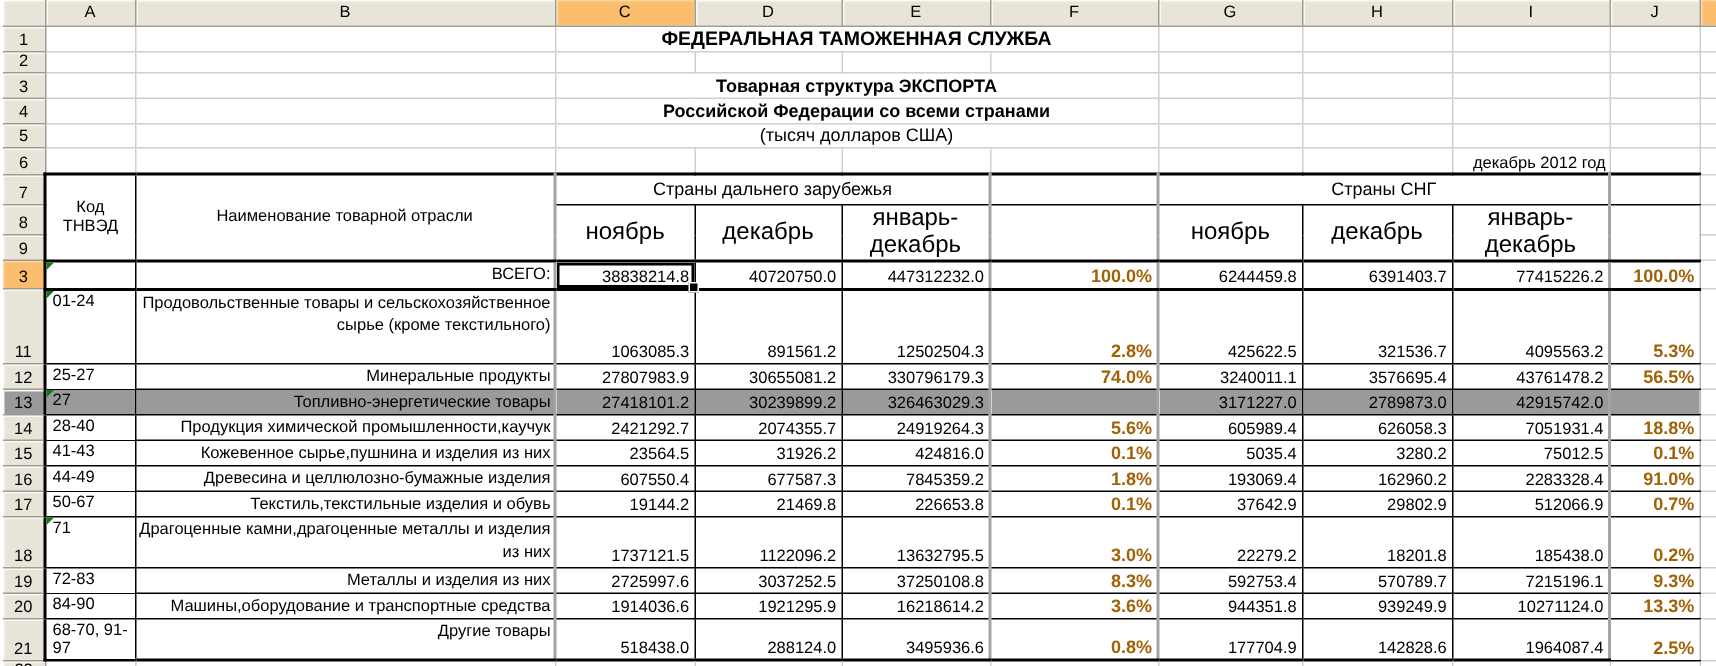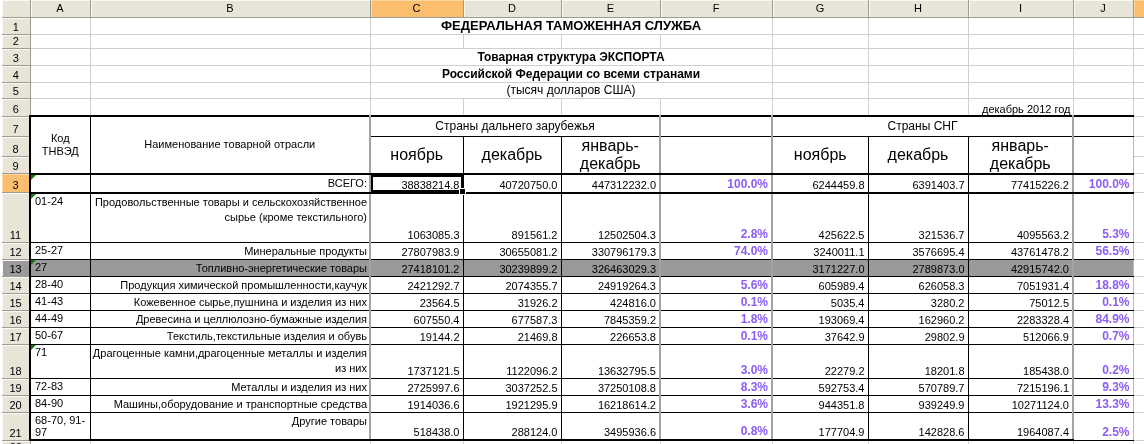--- a/index.html
+++ b/index.html
@@ -28,21 +28,21 @@
   .t3{font-size:12px;}
   .period{text-align:right;padding-right:2px;font-size:11px;vertical-align:bottom;}
   
   .hcell{text-align:center;vertical-align:middle;font-size:11px;line-height:13px;}
   .hband{text-align:center;vertical-align:middle;font-size:12px;}
   .hmon{text-align:center;vertical-align:middle;font-size:16px;}
   
   .code{text-align:left;vertical-align:top;padding:1px 4px;line-height:12px;position:relative;}
   .name{text-align:right;vertical-align:top;padding:1px 2px 0 2px;line-height:15px;}
   .num{text-align:right;vertical-align:bottom;padding:0 3px 1px 0;}
-  .pct{text-align:right;vertical-align:bottom;padding:0 3px 1px 0;color:#8b5cf6;
+  .pct{text-align:right;vertical-align:bottom;padding:0 3px 1px 0;color:#a16207;
        font-weight:bold;font-size:12px;}
   tr.gray td:not(.gl){background:#9A9A9A;}
   
   .tri{position:absolute;left:0;top:0;width:0;height:0;
        border-top:5px solid #0A7D0A;border-right:5px solid transparent;}
   
   .selcell{box-shadow:inset 0 0 0 2px #000;position:relative;overflow:visible;}
   .fillhandle{position:absolute;right:-3px;bottom:-3px;width:5px;height:5px;
        background:#000;border:1px solid #fff;z-index:6;}
   
@@ -284,21 +284,21 @@
           <td class="hd rowhd">16</td>
           <td class="tc code bL2 bR1 bB1">44-49</td>
           <td class="tc name bR2 bB1">Древесина и целлюлозно-бумажные изделия</td>
           <td class="tc num bR1 bB1">607550.4</td>
           <td class="tc num bR1 bB1">677587.3</td>
           <td class="tc num bR2 bB1">7845359.2</td>
           <td class="tc pct bR2 bB1">1.8%</td>
           <td class="tc num bR1 bB1">193069.4</td>
           <td class="tc num bR1 bB1">162960.2</td>
           <td class="tc num bR2 bB1">2283328.4</td>
-          <td class="tc pct bRg bB1">84.9%</td>
+          <td class="tc pct bRg bB1">91.0%</td>
           <td class="gl"></td>
         </tr>
         <tr class="r17">
           <td class="hd rowhd">17</td>
           <td class="tc code bL2 bR1 bB1">50-67</td>
           <td class="tc name bR2 bB1">Текстиль,текстильные изделия и обувь</td>
           <td class="tc num bR1 bB1">19144.2</td>
           <td class="tc num bR1 bB1">21469.8</td>
           <td class="tc num bR2 bB1">226653.8</td>
           <td class="tc pct bR2 bB1">0.1%</td>

